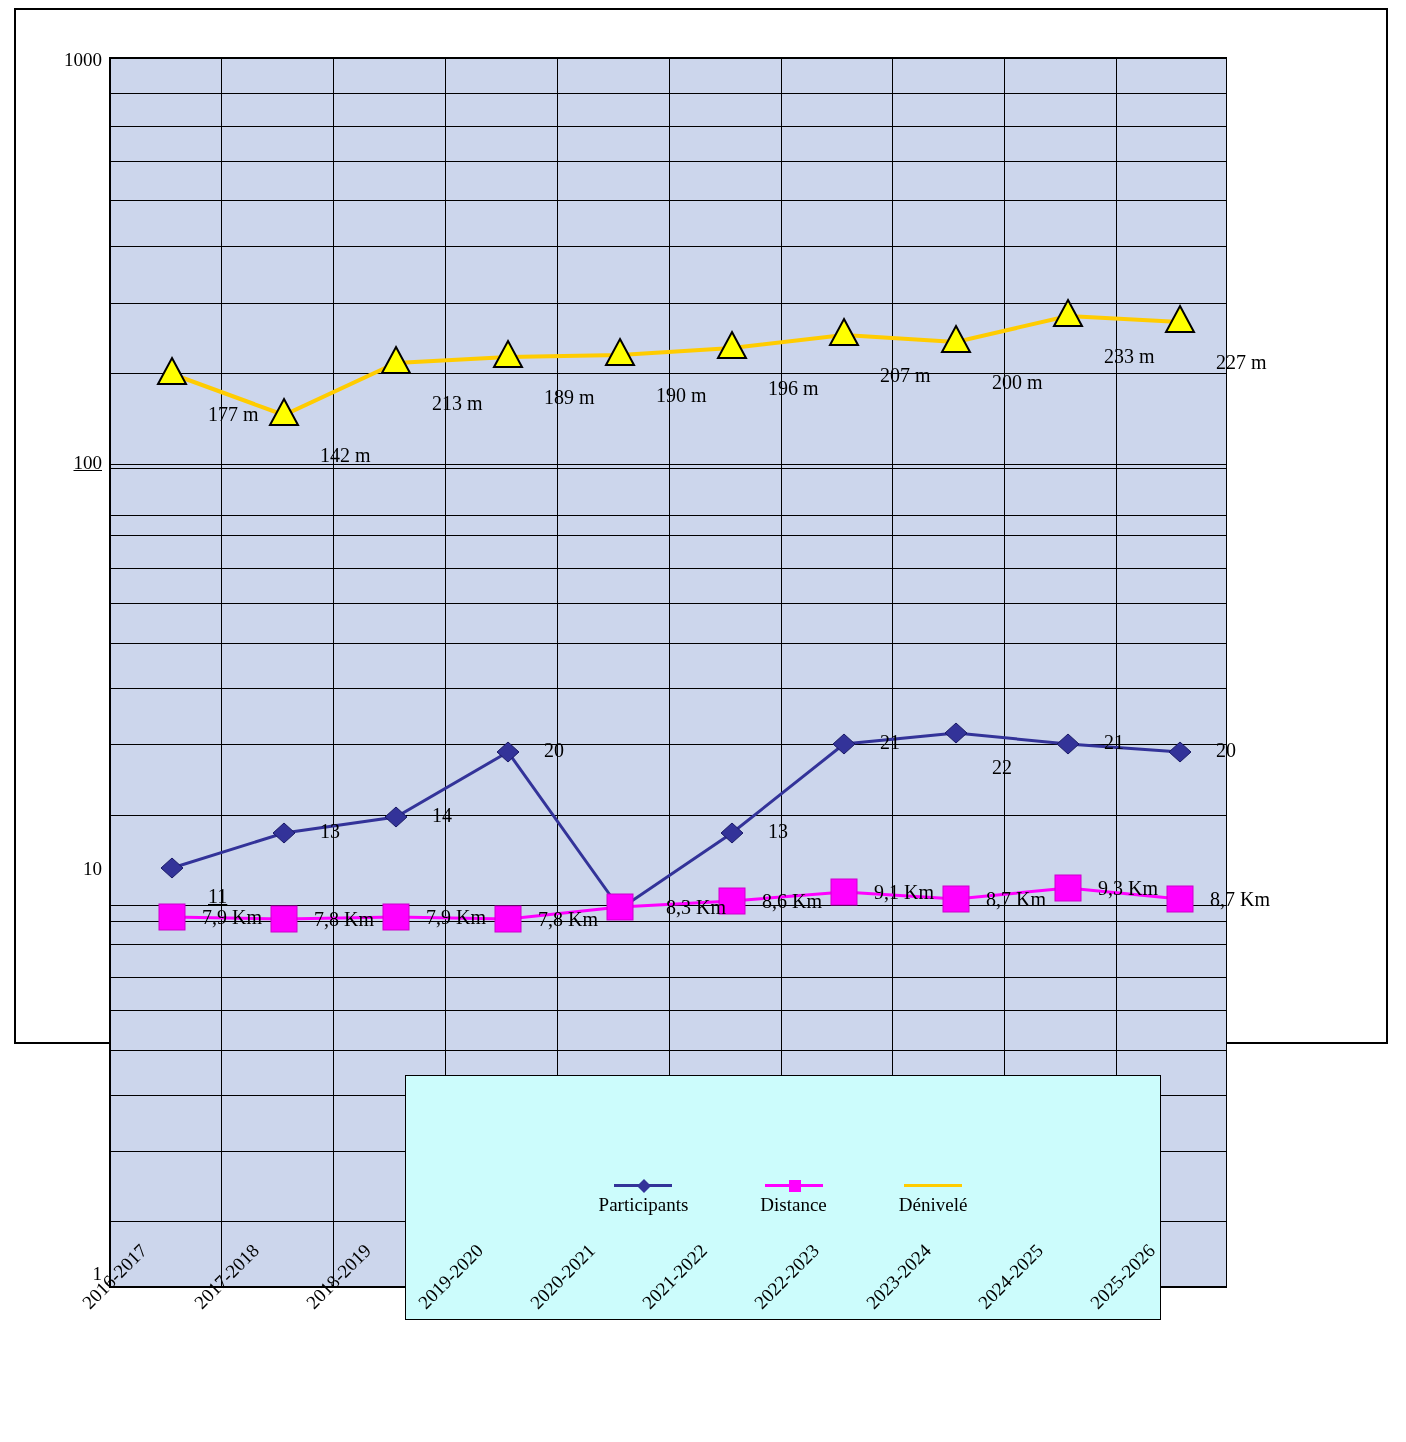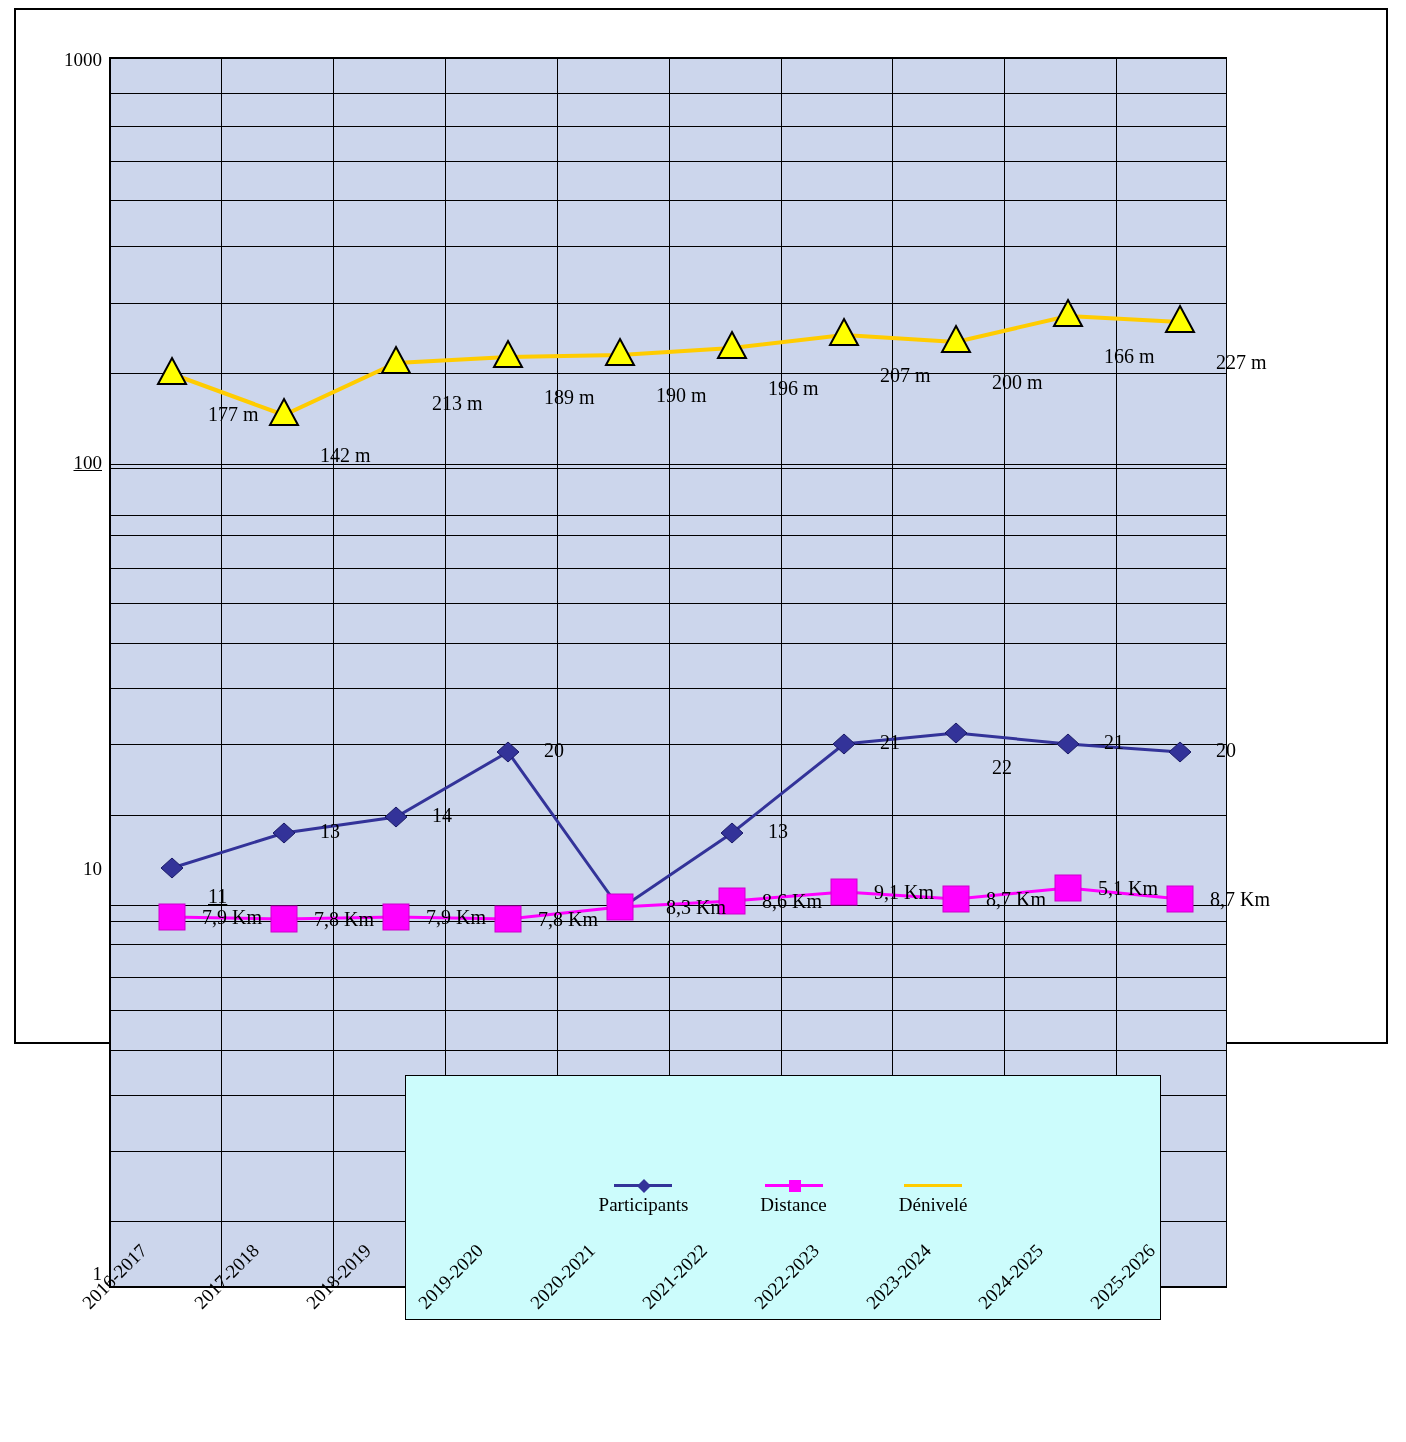--- a/index.html
+++ b/index.html
@@ -147,42 +147,42 @@
     </svg>
 
     <div class="dlabel" style="left:98px;top:345px;">177 m</div>
     <div class="dlabel" style="left:210px;top:386px;">142 m</div>
     <div class="dlabel" style="left:322px;top:334px;">213 m</div>
     <div class="dlabel" style="left:434px;top:328px;font-family:Liberation Serif, serif;">189 m</div>
     <div class="dlabel" style="left:546px;top:326px;">190 m</div>
     <div class="dlabel" style="left:658px;top:319px;">196 m</div>
     <div class="dlabel" style="left:770px;top:306px;">207 m</div>
     <div class="dlabel" style="left:882px;top:313px;">200 m</div>
-    <div class="dlabel" style="left:994px;top:287px;">166 m</div>
+    <div class="dlabel" style="left:994px;top:287px;">233 m</div>
     <div class="dlabel" style="left:1106px;top:293px;">227 m</div>
 
     <div class="dlabel" style="left:98px;top:827px;text-decoration:underline;">11</div>
     <div class="dlabel" style="left:210px;top:762px;">13</div>
     <div class="dlabel" style="left:322px;top:746px;">14</div>
     <div class="dlabel" style="left:434px;top:681px;">20</div>
     <div class="dlabel" style="left:658px;top:762px;">13</div>
     <div class="dlabel" style="left:770px;top:673px;">21</div>
     <div class="dlabel" style="left:882px;top:662px;margin-top:36px;">22</div>
     <div class="dlabel" style="left:994px;top:673px;">21</div>
     <div class="dlabel" style="left:1106px;top:681px;">20</div>
 
     <div class="dlabel" style="left:92px;top:848px;">7,9 Km</div>
     <div class="dlabel" style="left:204px;top:850px;">7,8 Km</div>
     <div class="dlabel" style="left:316px;top:848px;">7,9 Km</div>
     <div class="dlabel" style="left:428px;top:850px;">7,8 Km</div>
     <div class="dlabel" style="left:512px;top:838px;margin-left:44px;">8,3 Km</div>
     <div class="dlabel" style="left:652px;top:832px;">8,6 Km</div>
     <div class="dlabel" style="left:764px;top:823px;">9,1 Km</div>
     <div class="dlabel" style="left:876px;top:830px;">8,7 Km</div>
-    <div class="dlabel" style="left:988px;top:819px;">5,1 Km</div>
+    <div class="dlabel" style="left:988px;top:819px;">9,3 Km</div>
     <div class="dlabel" style="left:1100px;top:830px;">8,7 Km</div>
 
     <div id="legend">
       <div class="legend-row">
         <div class="legend-item">
           <span class="lgline" style="background:#333399;">
             <i>
                 <svg width="16" height="16">
                   <polygon points="8,1 15,8 8,15 1,8" fill="#333399"></polygon>
                 </svg>

